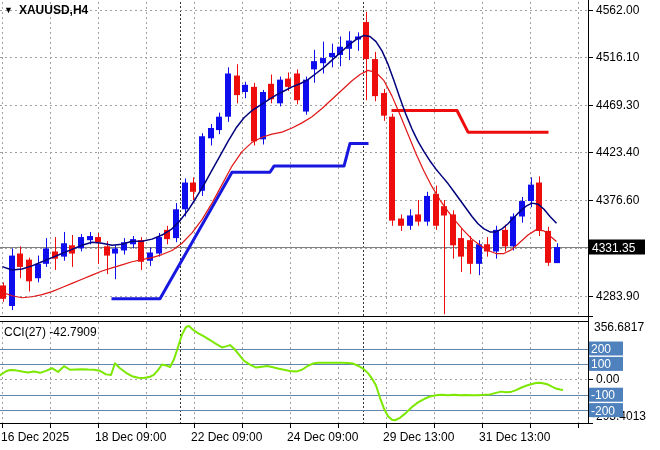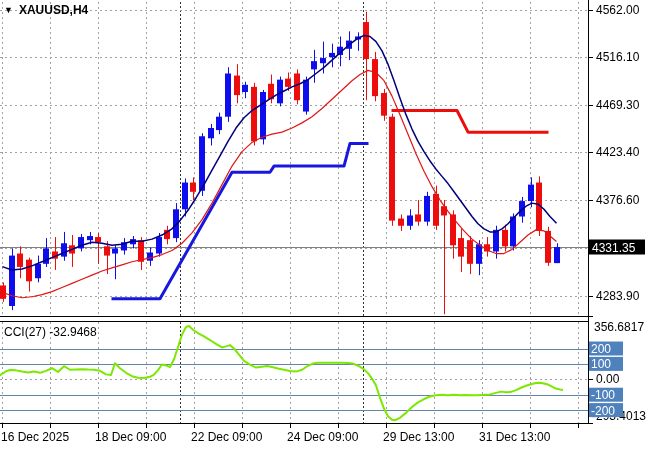--- a/index.html
+++ b/index.html
@@ -249,14 +249,14 @@
       <text x="95" y="441" fill="#000000" font-size="12px" font-family="&quot;Liberation Sans&quot;,sans-serif">18 Dec 09:00</text>
       <text x="191" y="441" fill="#000000" font-size="12px" font-family="&quot;Liberation Sans&quot;,sans-serif">22 Dec 09:00</text>
       <text x="287" y="441" fill="#000000" font-size="12px" font-family="&quot;Liberation Sans&quot;,sans-serif">24 Dec 09:00</text>
       <text x="383" y="441" fill="#000000" font-size="12px" font-family="&quot;Liberation Sans&quot;,sans-serif">29 Dec 13:00</text>
       <text x="479" y="441" fill="#000000" font-size="12px" font-family="&quot;Liberation Sans&quot;,sans-serif">31 Dec 13:00</text>
     </svg>
   <div class="title-overlay">
     <span class="dd">▼</span>
     <span class="sym">XAUUSD,H4</span>
   </div>
-  <div class="cci-overlay">CCI(27) -32.9468</div>
+  <div class="cci-overlay">CCI(27) -42.7909</div>
 </div>
 
 </body></html>

